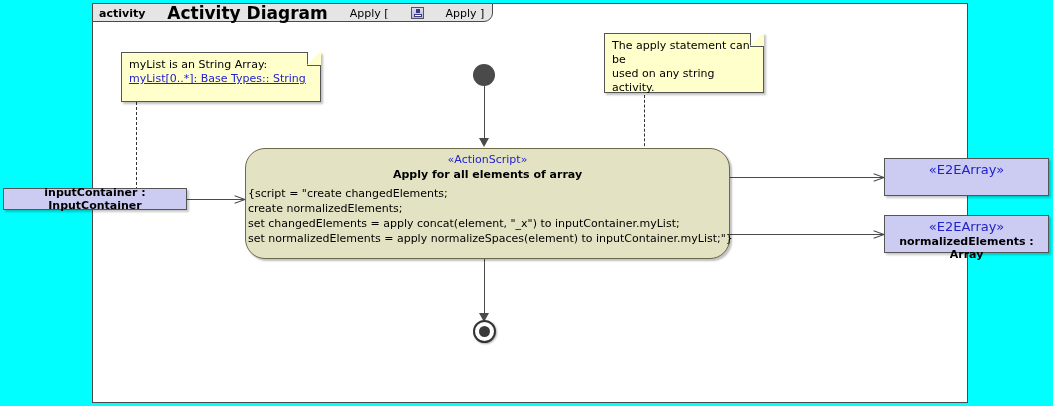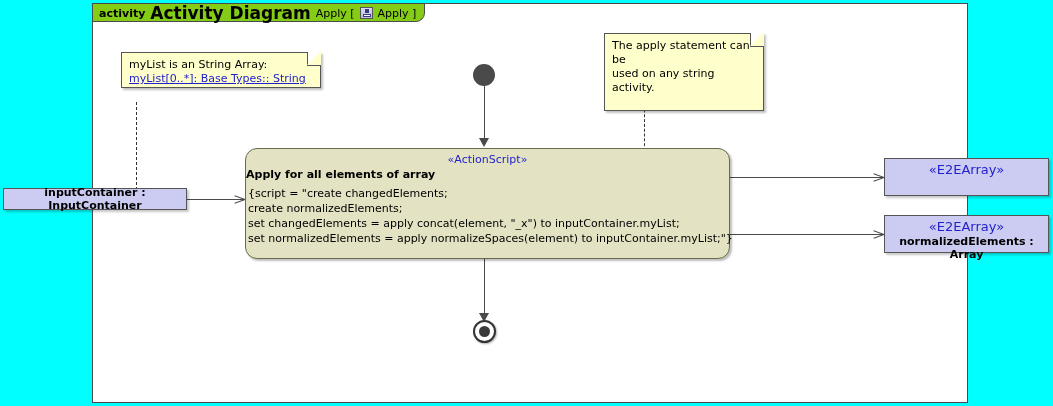--- a/index.html
+++ b/index.html
@@ -28,27 +28,27 @@
     background-size:10px 10px, 50px 50px;
     background-position:4px 7px, 24px 27px;
     opacity:.85;
   }
   .frame-topline{
     position:absolute;left:92px;top:3px;width:876px;height:1px;background:#4a4a4a;
   }
   
   .title-tab{
     position:absolute;left:92px;top:3px;height:19px;
-    background:#84cc16;
+    background:#e5e5e5;
     border:1px solid #4a4a4a;
     border-top-left-radius:0px;
     border-bottom-right-radius:9px;
     box-sizing:border-box;
     padding:1px 8px 0 6px;
-    display:flex;align-items:center;gap:5px;
+    display:flex;align-items:center;gap:22px;
     white-space:nowrap;
     z-index:6;
   }
   .tt-kw{font-size:11px;font-weight:bold;color:#000;}
   .tt-name{font-size:17px;font-weight:bold;color:#000;}
   .tt-rest{font-size:11px;color:#000;}
   .tt-icon{
     display:inline-block;width:13px;height:12px;
     background:linear-gradient(#dcdcf0,#b9b9d8);
     border:1px solid #555;
@@ -90,30 +90,30 @@
   .note-link{color:#2222cc;text-decoration:underline;}
 
   
   .dash-v{position:absolute;width:0;border-left:1px dashed #333;z-index:3;}
 
   
   .action{
     position:absolute;left:245px;top:148px;width:485px;height:111px;
     background:#e3e3c3;
     border:1px solid #6b6b4b;
-    border-radius:12px;
+    border-radius:20px;
     box-sizing:border-box;
     box-shadow:2px 2px 2px rgba(0,0,0,.25);
     z-index:4;
   }
   .action .stereo{
     text-align:center;font-size:11px;color:#2222cc;margin-top:4px;
   }
   .action .aname{
-    font-size:11px;font-weight:bold;color:#000;margin-top:2px;
+    text-align:center;font-size:11px;font-weight:bold;color:#000;margin-top:2px;
   }
   .action .script{
     font-size:11px;color:#000;line-height:15px;margin-top:5px;padding-left:2px;
     white-space:pre;
   }
 
   
   .objbox{
     position:absolute;background:#ccccf2;border:1px solid #555;
     box-sizing:border-box;text-align:center;z-index:4;
@@ -165,28 +165,28 @@
   <div class="frame-topline"></div>
 
   <div class="title-tab">
     <span class="tt-kw">activity</span>
     <span class="tt-name">Activity Diagram</span>
     <span class="tt-rest">Apply [</span>
     <span class="tt-icon"></span>
     <span class="tt-rest">Apply ]</span>
   </div>
 
-  <div class="note" style="left:121px;top:52px;width:200px;height:36px;">
+  <div class="note" style="left:121px;top:52px;width:200px;height:50px;">
     <span class="fold"></span>
     <div>myList is an String Array:</div>
     <div class="note-link">myList[0..*]: Base Types:: String</div>
   </div>
   <div class="dash-v" style="left:136px;top:102px;height:88px;"></div>
 
-  <div class="note" style="left:604px;top:33px;width:160px;height:78px;">
+  <div class="note" style="left:604px;top:33px;width:160px;height:60px;">
     <span class="fold"></span>
     <div>The apply statement can be</div>
     <div>used on any string</div>
     <div>activity.</div>
   </div>
   <div class="dash-v" style="left:644px;top:95px;height:56px;"></div>
 
   <div class="initial" style="left:473px;top:64px;"></div>
   <div class="line-v" style="left:484px;top:86px;height:52px;"></div>
   <div class="arrow-down" style="left:479px;top:138px;"></div>

